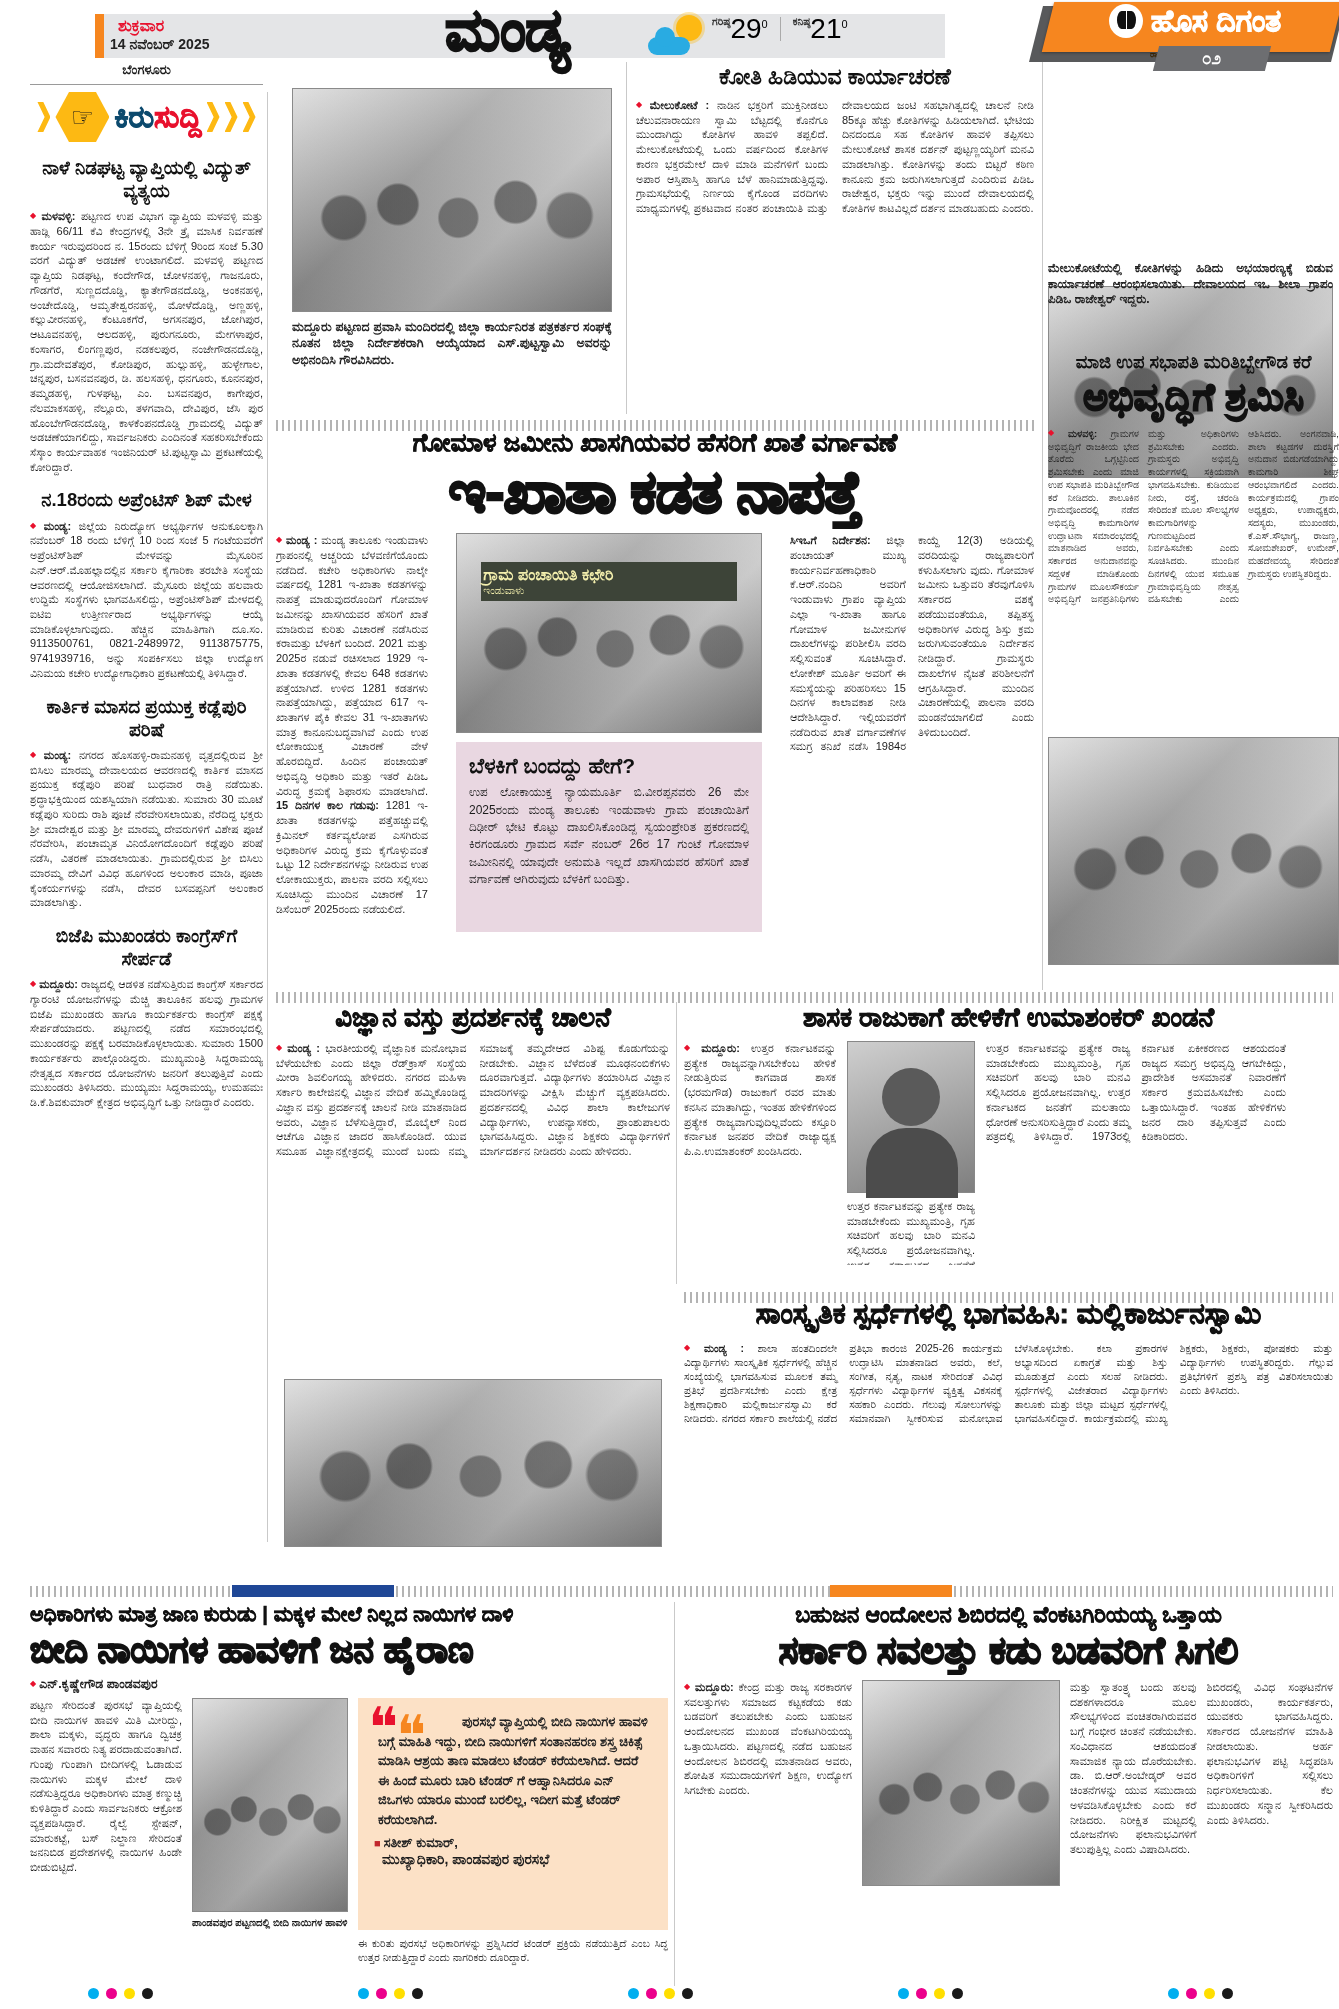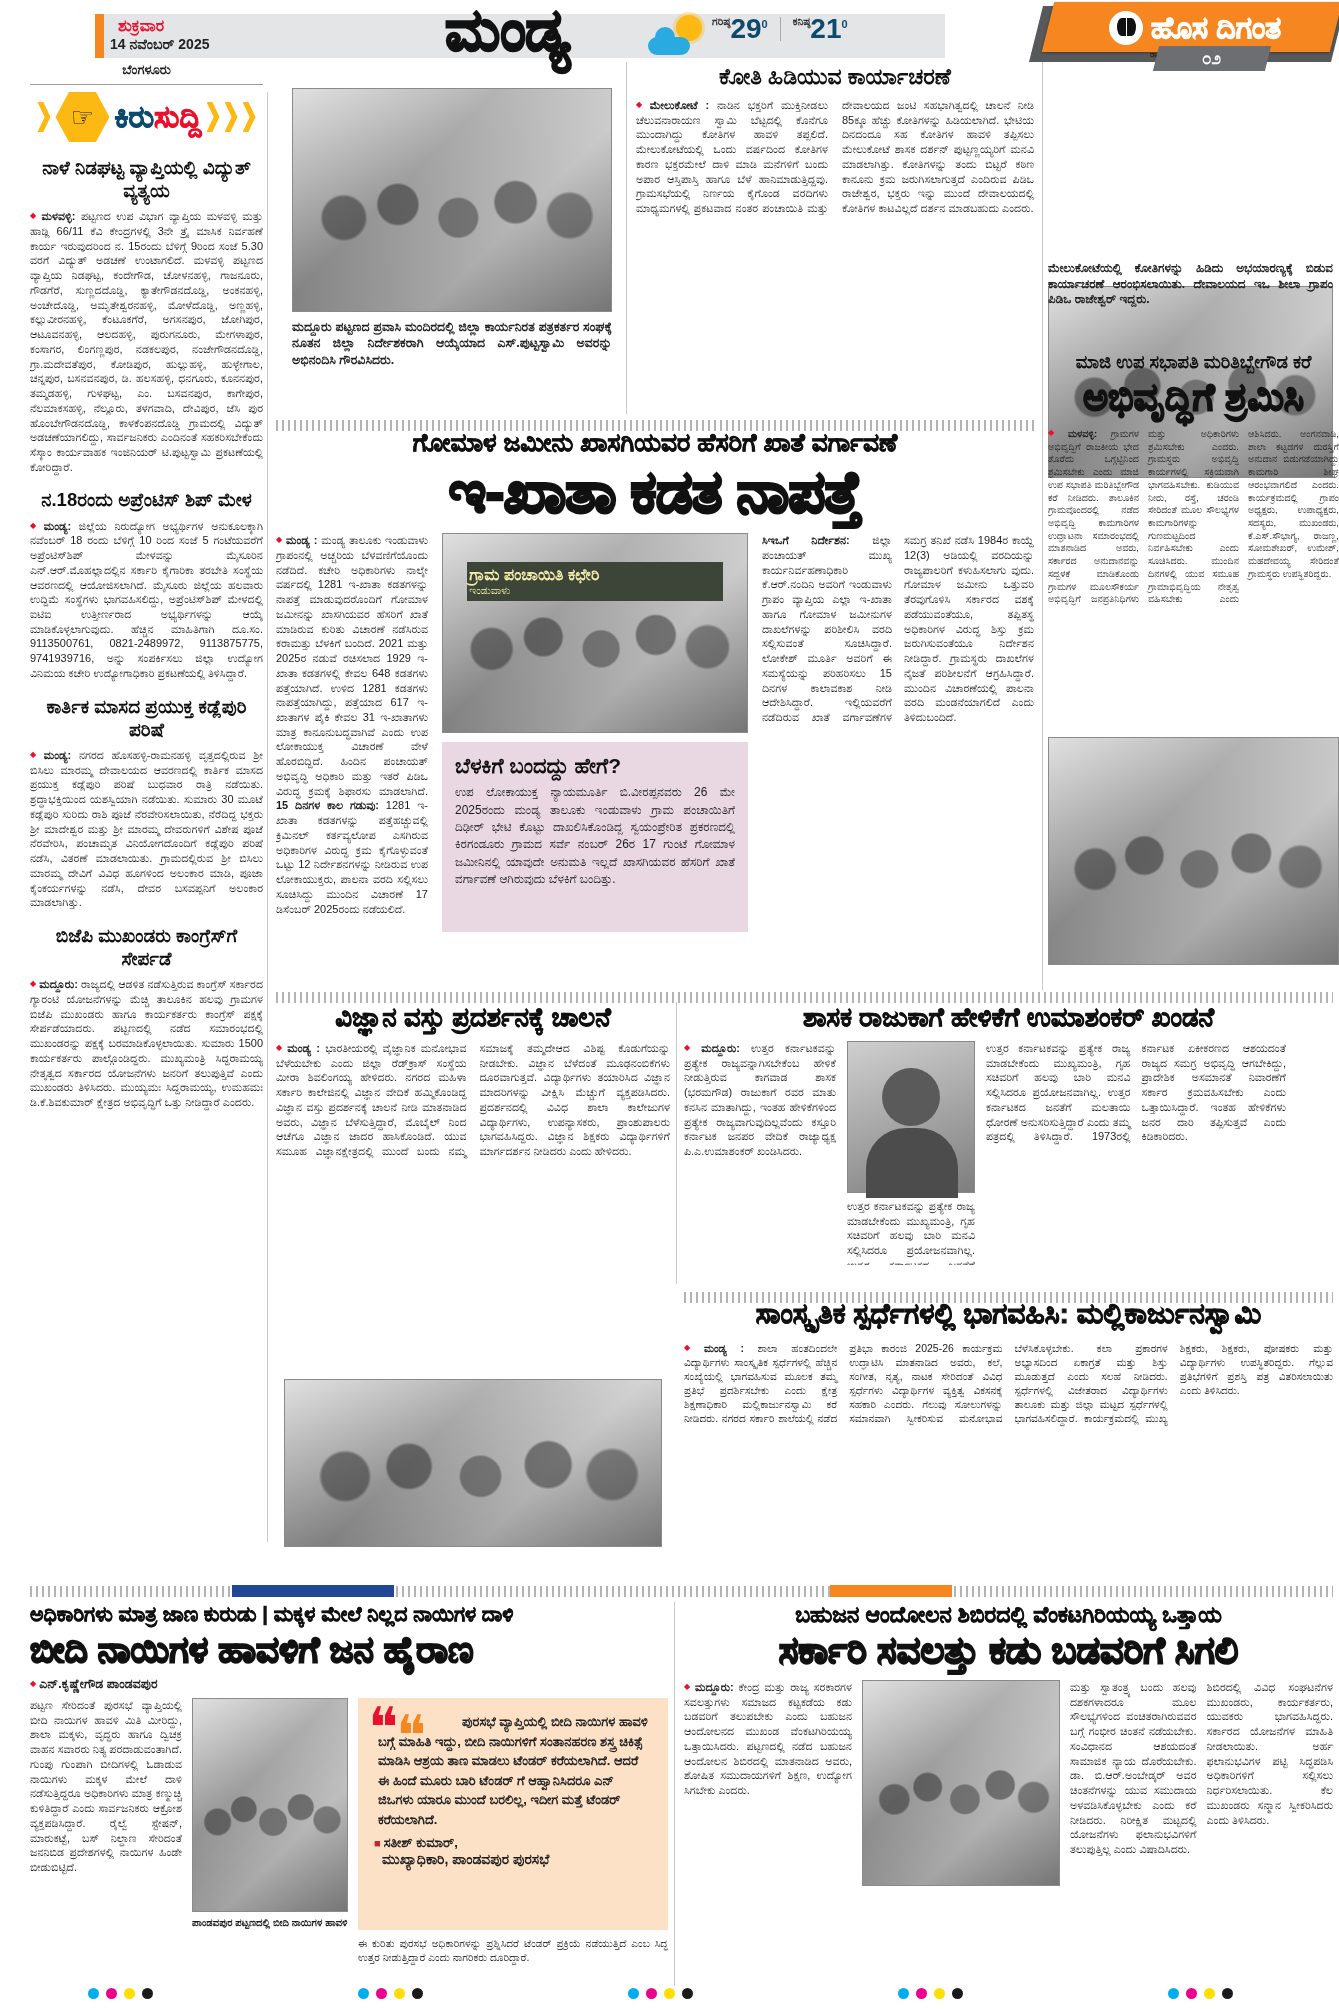--- a/index.html
+++ b/index.html
@@ -37,26 +37,26 @@
   #date{left:110px;top:36px;font-size:14px;font-weight:bold;color:#222}
   #city{left:30px;top:62px;width:233px;text-align:center;font-size:13px;font-weight:bold}
   #masthead{left:382px;top:-4px;width:250px;text-align:center;font-size:58px;font-weight:bold;color:#111;-webkit-text-stroke:2px #111;letter-spacing:-1px}
   .wicon{left:648px;top:14px;width:58px;height:44px}
   .sun{position:absolute;right:4px;top:1px;width:26px;height:26px;border-radius:50%;background:var(--yellow);box-shadow:0 0 0 3px rgba(253,185,19,.35)}
   .cloud{position:absolute;left:0;bottom:3px;width:42px;height:18px;border-radius:10px;background:#29ABE2}
   .cloud::before{content:"";position:absolute;left:7px;top:-10px;width:20px;height:20px;border-radius:50%;background:#29ABE2}
   #weather{left:712px;top:15px;display:flex;gap:12px}
   .wg{display:flex;flex-direction:row}
   .wlab{font-size:10.5px;font-weight:bold;color:#333}
-  .wtemp{font-size:28px;font-weight:bold;line-height:1;color:#0c4a6e}
+  .wtemp{font-size:28px;font-weight:normal;line-height:1;color:#000000}
   .wtemp sup{font-size:11px}
   .wdiv{width:1px;background:#aaa;margin:2px 0}
   #logo-back{left:1036px;top:6px;width:302px;height:56px;background:var(--gray);transform:skewX(-14deg)}
   #logo-front{left:1048px;top:2px;width:288px;height:50px;background:var(--orange);transform:skewX(-14deg);box-shadow:0 1px 3px rgba(0,0,0,.35)}
-  #logo-inner{left:1060px;top:4px;width:270px;height:48px;display:flex;align-items:center;gap:8px;justify-content:center}
+  #logo-inner{left:1060px;top:4px;width:270px;height:48px;display:flex;gap:8px;justify-content:center}
   .logo-circle{width:34px;height:34px;border-radius:50%;background:#fff;position:relative;flex:0 0 auto}
   .logo-circle::before{content:"";position:absolute;left:8px;top:7px;width:9px;height:18px;border-radius:50% 0 0 50%;background:#111}
   .logo-circle::after{content:"";position:absolute;left:18px;top:7px;width:9px;height:18px;border-radius:0 50% 50% 0;background:#111}
   #paper-name{font-size:30px;font-weight:bold;color:#fff;-webkit-text-stroke:1px #fff;white-space:nowrap}
   #tagline{left:1150px;top:50px;font-size:8px;color:#3a2300;font-weight:bold}
   #page-tab{left:1156px;top:46px;width:112px;height:25px;background:#6D6E71;transform:skewX(-14deg);display:flex;align-items:center;justify-content:center}
   #page-num{transform:skewX(14deg);color:#fff;font-size:17px;font-weight:bold}
   
   #left-rail{left:30px;top:92px;width:233px;height:1500px;overflow:hidden}
   #kiru-banner{display:flex;align-items:center;justify-content:center;gap:5px;margin-bottom:14px}
@@ -71,21 +71,21 @@
   #cap1{left:292px;top:314px;width:320px}
   #monkey{left:636px;top:64px;width:398px;height:352px;overflow:hidden}
   #monkey h2{font-size:22px;margin-bottom:8px}
   #monkey .cols{column-count:2;column-gap:14px;height:312px;overflow:hidden}
   #photo2{left:1048px;top:62px;width:285px;height:192px}
   #cap2{left:1048px;top:256px;width:285px;font-size:12px}
   
   #main-story{left:276px;top:428px;width:758px;height:560px;overflow:hidden}
   #ms-kicker{font-size:25px;-webkit-text-stroke:.6px #111;margin-bottom:4px}
   #ms-head{font-size:58px;line-height:1.02;-webkit-text-stroke:2.4px #111;letter-spacing:-1px;margin-bottom:12px}
-  #ms-row{display:flex;gap:14px}
+  #ms-row{display:flex;gap:28px}
   #ms-c1{width:152px;height:400px;overflow:hidden;flex:0 0 auto}
   #ms-c2{width:306px;flex:0 0 auto}
   #gp-photo{width:306px;height:200px}
   .gp-sign{position:absolute;left:8%;top:14%;width:84%;background:#3d4438;padding:4px 2px;z-index:2}
   .gp-l1{color:#f3efad;font-size:16px;font-weight:bold}
   .gp-l2{color:#f3efad;font-size:10.5px}
   #ms-box{background:var(--pinkbox);margin-top:9px;padding:12px 13px;height:190px;overflow:hidden}
   #ms-box h3{font-size:21px;margin-bottom:6px}
   #ms-box p{font-size:12px;line-height:1.45;text-align:justify}
   #ms-c3{flex:1;column-count:2;column-gap:12px;height:400px;overflow:hidden}

